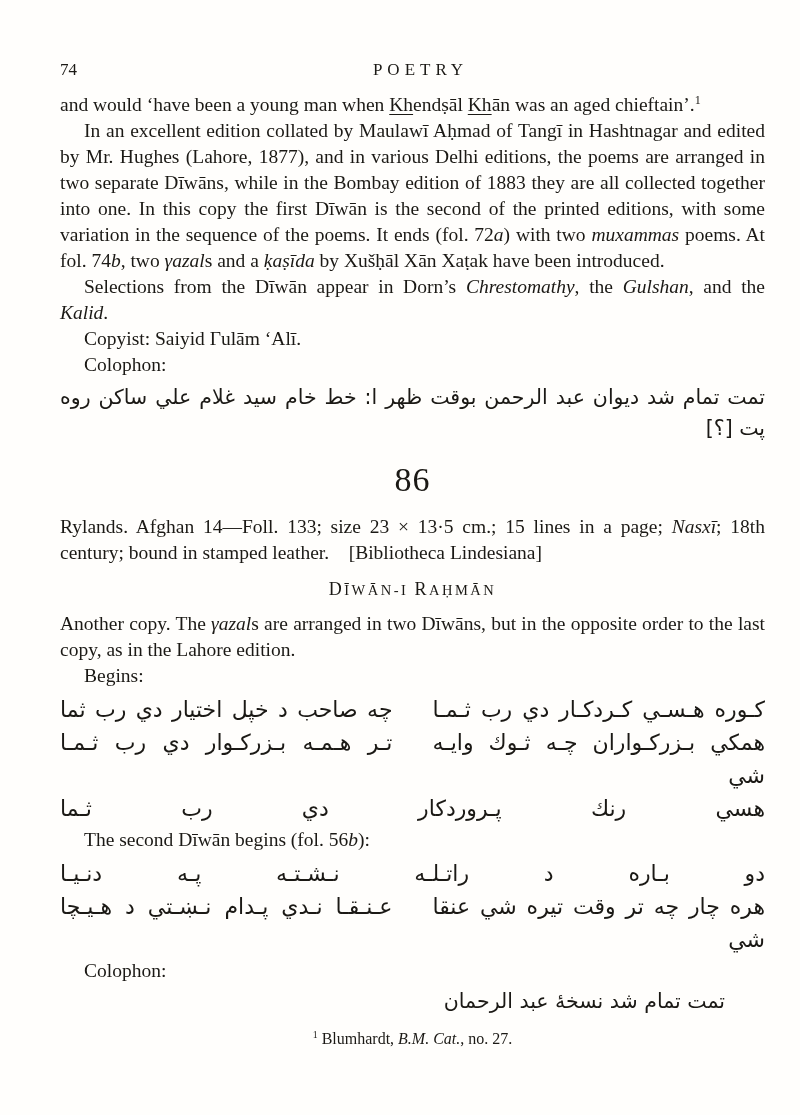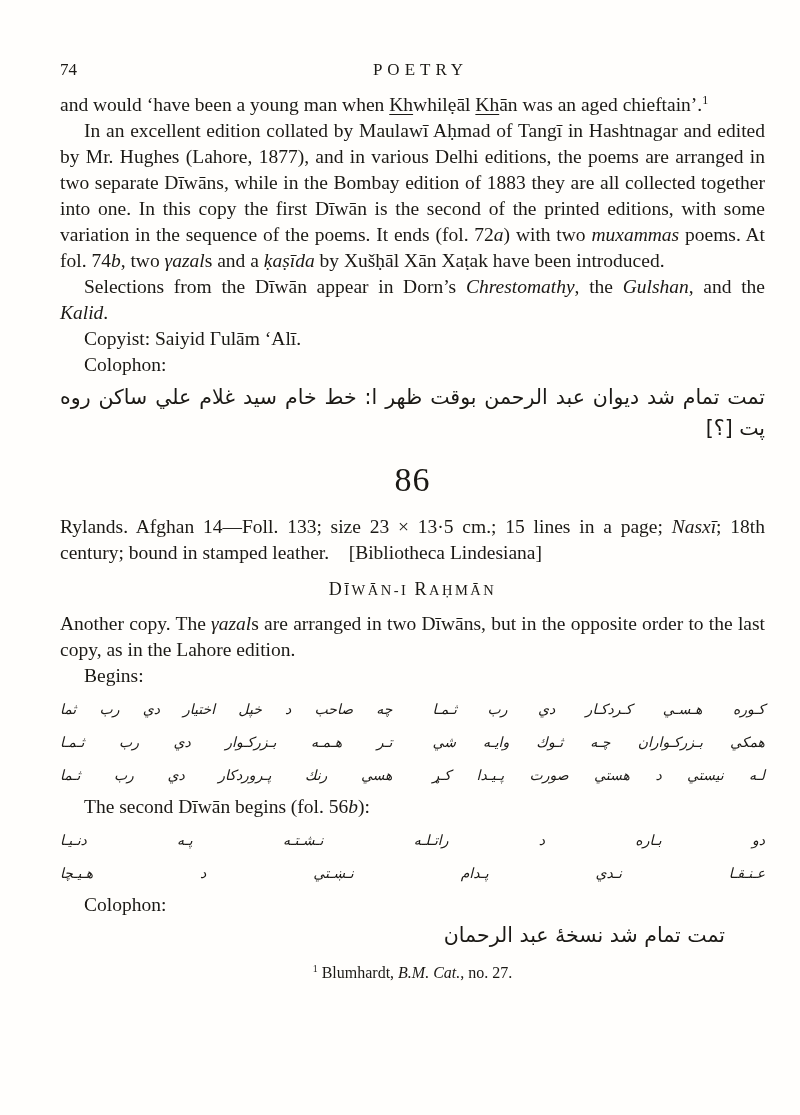--- a/index.html
+++ b/index.html
@@ -33,43 +33,43 @@
   }
   .entry-heading{
     text-align:center;font-size:18px;letter-spacing:2.5px;
     margin:13px 0 11px 0;
   }
   .entry-heading .sc{font-size:14.5px;letter-spacing:2.5px;}
   .verse-block{margin:4px 0 2px 0;}
   .verse-row{display:flex;gap:40px;}
   .hemistich{
     flex:1 1 0;font-family:"DejaVu Sans", sans-serif;
-    direction:rtl;font-size:14px;line-height:33px;
-    text-align:justify;text-align-last:justify;font-style:italic;
+    direction:rtl;font-size:22px;line-height:33px;
+    text-align:justify;text-align-last:justify;
   }
   .colophon2{
     font-family:"DejaVu Sans", sans-serif;direction:rtl;
     font-size:20.5px;line-height:30px;text-align:right;
     padding-right:40px;margin-top:2px;
   }
   .footnote{
     text-align:center;font-size:16px;line-height:22px;margin-top:12px;
   }
 </style>
 </head>
 <body>
 
 <div class="page">
 
   <div class="runhead">
     <span class="pagenum">74</span>
     <span class="runtitle">POETRY</span>
   </div>
 
-  <p class="body noindent"><span>and would ‘have been a young man when </span><span class="u">Kh</span><span>whilẹāl </span><span class="u">Kh</span><span>ān was an aged chieftain’.</span><sup>1</sup></p>
+  <p class="body noindent"><span>and would ‘have been a young man when </span><span class="u">Kh</span><span>endṣāl </span><span class="u">Kh</span><span>ān was an aged chieftain’.</span><sup>1</sup></p>
 
   <p class="body indent mt6"><span>In an excellent edition collated by Maulawī Aḥmad of Tangī in Hashtnagar and edited by Mr. Hughes (Lahore, 1877), and in various Delhi editions, the poems are arranged in two separate Dīwāns, while in the Bombay edition of 1883 they are all collected together into one. In this copy the first Dīwān is the second of the printed editions, with some variation in the sequence of the poems. It ends (fol. 72</span><span style="font-style: italic;">a</span><span>) with two </span><span style="font-style: italic;">muxammas</span><span> poems. At fol. 74</span><span style="font-style: italic;">b</span><span>, two </span><span style="font-style: italic;">γazal</span><span>s and a </span><span style="font-style: italic;">ḳaṣīda</span><span> by Xušḥāl Xān Xaṭak have been introduced.</span></p>
 
   <p class="body indent"><span>Selections from the Dīwān appear in Dorn’s </span><span style="font-style: italic;">Chrestomathy</span><span>, the </span><span style="font-style: italic;">Gulshan</span><span>, and the </span><span style="font-style: italic;">Kalid</span><span>.</span></p>
 
   <p class="body indent">Copyist: Saiyid Γulām ‘Alī.</p>
 
   <p class="body indent">Colophon:</p>
 
   <div class="arabic colophon-ar">
@@ -91,32 +91,32 @@
       <div class="verse-row">
         <div class="hemistich">چه صاحب د خپل اختيار دي رب ثما</div>
         <div class="hemistich">كـوره هـسـي كـردكـار دي رب ثـمـا</div>
       </div>
       <div class="verse-row">
         <div class="hemistich">تـر هـمـه بـزركـوار دي رب ثـمـا</div>
         <div class="hemistich">همكي بـزركـواران چـه ثـوك وايـه شي</div>
       </div>
       <div class="verse-row">
         <div class="hemistich">هسي رنك پـروردكار دي رب ثـما</div>
-        <div class="hemistich">لـه نيستي د هستي صورت پـيـدا كـړ</div>
       </div>
     </div>
 
   <p class="body indent"><span>The second Dīwān begins (fol. 56</span><span style="font-style: italic;">b</span><span>):</span></p>
 
   <div class="verse-block">
       <div class="verse-row">
         <div class="hemistich">دو بـاره د راتـلـه نـشـتـه پـه دنـيـا</div>
       </div>
       <div class="verse-row">
         <div class="hemistich">عـنـقـا نـدي پـدام نـښـتي د هـيـچا</div>
+        <div class="hemistich">هره چار چه تر وقت تيره شي عنقا شي</div>
       </div>
     </div>
 
   <p class="body indent">Colophon:</p>
 
   <div class="colophon2">تمت تمام شد نسخهٔ عبد الرحمان</div>
 
   <div class="footnote"><sup>1</sup><span> Blumhardt, </span><span style="font-style: italic;">B.M. Cat.</span><span>, no. 27.</span></div>
 
 </div>

